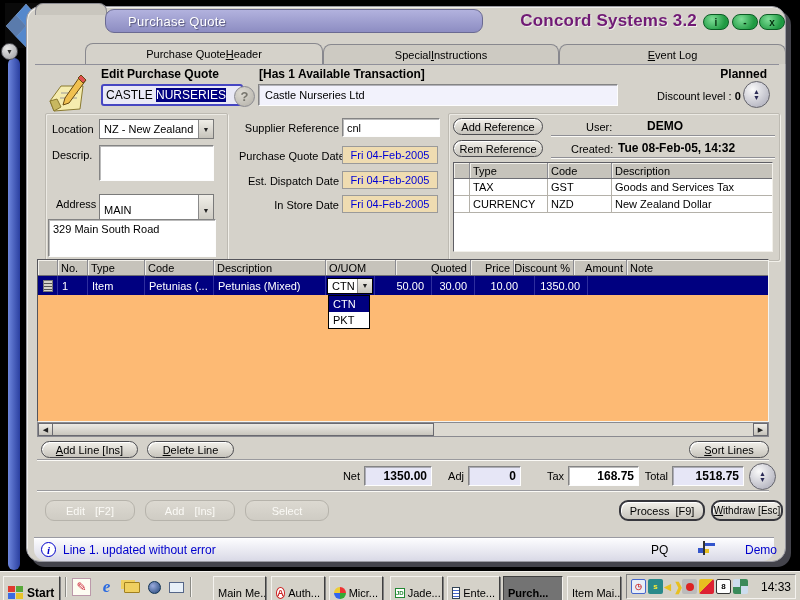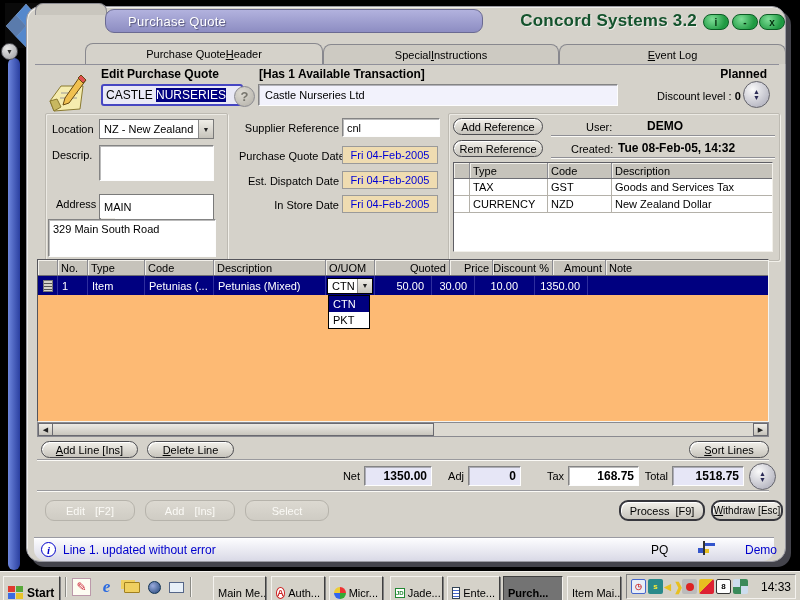--- a/index.html
+++ b/index.html
@@ -22,21 +22,21 @@
     background:#c9c6be; border:1px solid #8a8a90; border-bottom:none; border-radius:8px 8px 0 0; }
   .title-pill {
     position:absolute; left:78px; top:2px; width:378px; height:24px;
     background:linear-gradient(#b2b2de,#8d8dc2); border:1px solid #6a6a92;
     border-radius:9px; color:#fff; font-size:13px;
     display:flex; align-items:center; padding-left:22px; letter-spacing:.3px;
     text-shadow:1px 1px 1px #55557a; z-index:3;
   }
   .app-title {
     position:absolute; left:462px; top:4px; width:208px; text-align:right;
-    font-size:17px; font-weight:bold; color:#14532d; letter-spacing:.2px;
+    font-size:17px; font-weight:bold; color:#701a75; letter-spacing:.2px;
     text-shadow:1px 1px 0 #efeeea; z-index:3;
   }
   .winbtn {
     position:absolute; top:7px; width:26px; height:16px; border-radius:8px;
     background:radial-gradient(circle at 35% 30%, #7ede97, #1f9a42 70%);
     border:1px solid #0b5c24; color:#04310f; font-size:10px; font-weight:bold;
     display:flex; align-items:center; justify-content:center; z-index:3; cursor:default;
   }
   
   .tab {
@@ -234,21 +234,21 @@
 
     <div class="abs groupbox" style="left:18px;top:106px;width:183px;height:148px;"></div>
     <div class="abs lbl" style="left:25px;top:116px;">Location</div>
     <div class="abs combo" style="left:72px;top:112px;width:115px;height:20px;">
       <span class="val">NZ - New Zealand</span>
         <span class="btn">▼</span>
     </div>
     <div class="abs lbl" style="left:25px;top:142px;">Descrip.</div>
     <div class="abs sunken" style="left:72px;top:138px;width:115px;height:36px;padding:2px 4px;"><span></span></div>
     <div class="abs lbl" style="left:29px;top:191px;">Address</div>
-    <div class="abs combo" style="left:72px;top:187px;width:115px;height:32px;flex-direction:column;">
+    <div class="abs combo" style="left:72px;top:187px;width:115px;height:32px;">
       <span class="val">MAIN</span>
         <span class="btn">▼</span>
     </div>
     <div class="abs sunken" style="left:21px;top:212px;width:168px;height:38px;padding:2px 4px;line-height:14px;">
       <div>329 Main South Road</div>
     </div>
 
     <div class="abs lbl" style="left:212px;top:115px;width:100px;text-align:right;">Supplier Reference</div>
     <div class="abs sunken" style="left:315px;top:111px;width:98px;height:19px;display:flex;align-items:center;padding-left:4px;">
         <span>cnl</span>
@@ -305,21 +305,21 @@
       </div>
     </div>
 
     <div class="abs grid" style="left:10px;top:252px;width:732px;height:163px;">
       <div class="grow ghdr">
         <span class="gh" style="width:20px;"></span>
         <span class="gh" style="width:30px;">No.</span>
         <span class="gh" style="width:57px;">Type</span>
         <span class="gh" style="width:69px;">Code</span>
         <span class="gh" style="width:112px;">Description</span>
-        <span class="gh" style="width:49px;">O/UOM</span>
+        <span class="gh" style="width:70px;">O/UOM</span>
         <span class="gh num" style="width:75px;">Quoted</span>
         <span class="gh num" style="width:43px;">Price</span>
         <span class="gh num" style="width:60px;">Discount %</span>
         <span class="gh num" style="width:53px;">Amount</span>
         <span class="gh" style="flex:1;border-right:none;">Note</span>
       </div>
       <div class="grow gdata">
         <span class="gc" style="width:20px;justify-content:center;padding:0;">
             <span class="rowmark"></span>
           </span>

